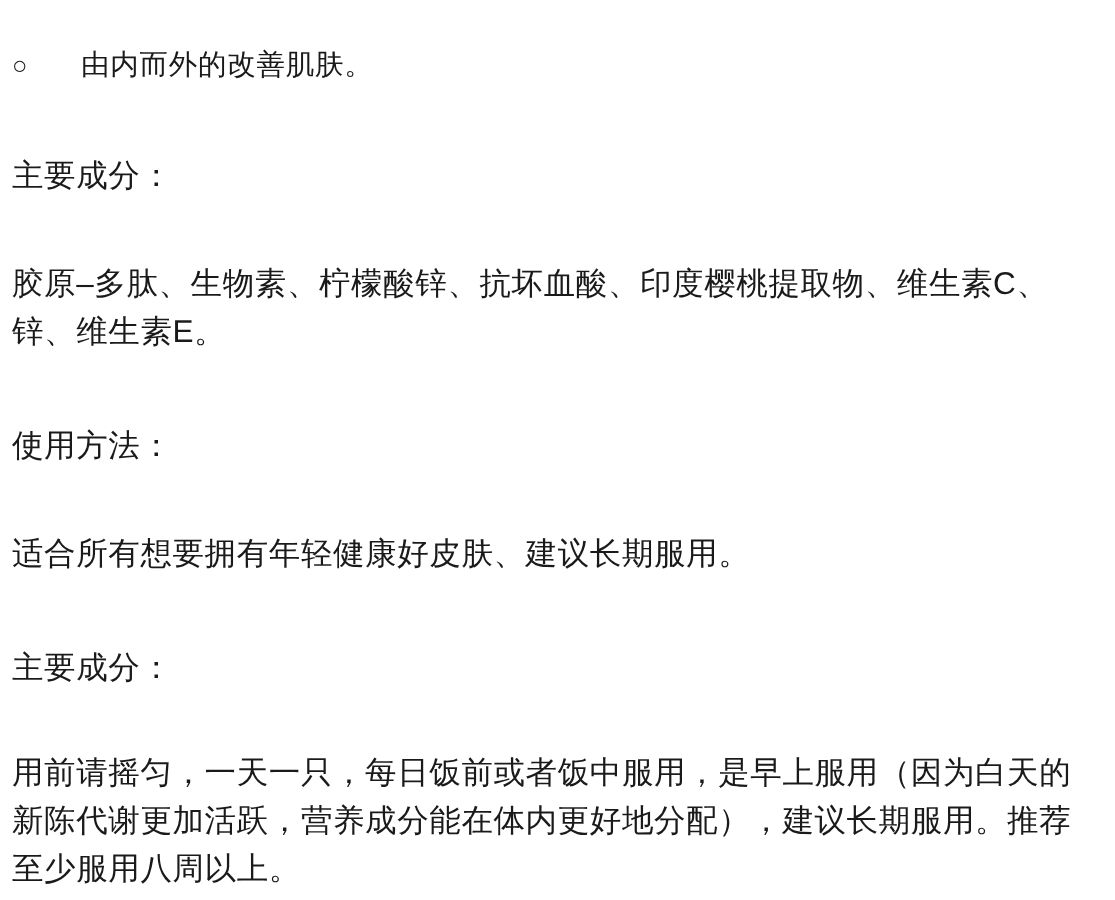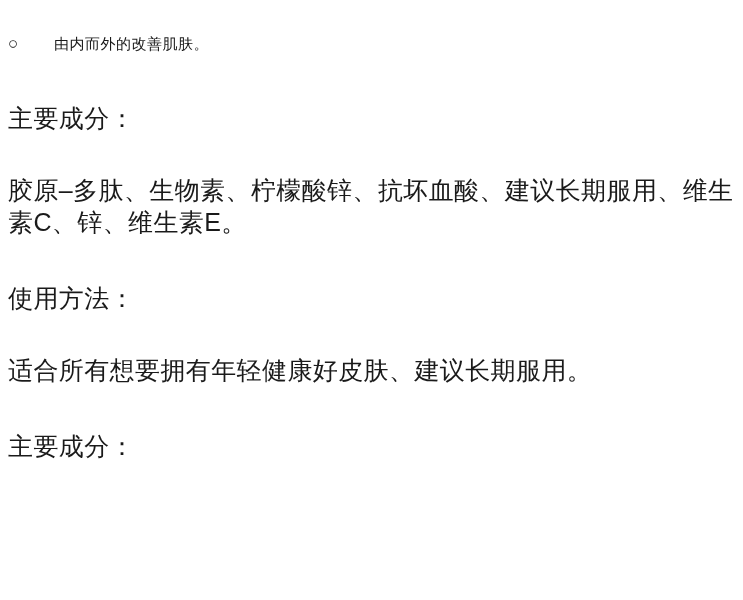--- a/index.html
+++ b/index.html
@@ -28,27 +28,27 @@
     margin-top: 30px;
   }
   .bullet-mark {
     width: 18px;
     flex: 0 0 18px;
     font-size: 17px;
     line-height: 28px;
     color: #1a1a1a;
   }
   .bullet-text {
-    font-size: 15px;
+    font-size: 19px;
     line-height: 28px;
     letter-spacing: 0.5px;
     margin-left: 28px;
   }
   .para {
-    font-size: 25px;
+    font-size: 21px;
     line-height: 32px;
     letter-spacing: 0.4px;
     margin: 0;
   }
   .heading {
     margin-top: 44px;
   }
   .body-block {
     margin-top: 40px;
   }
@@ -60,20 +60,21 @@
 <body>
 
 <div class="page">
 
   <div class="bullet-row">
     <span class="bullet-mark">○</span>
     <span class="bullet-text">由内而外的改善肌肤。</span>
   </div>
 
   <p class="para heading">主要成分：</p>
-  <p class="para body-block">胶原–多肽、生物素、柠檬酸锌、抗坏血酸、建议长期服用、维生素C、锌、维生素E。</p>
+  <p class="para body-block">胶原–多肽、生物素、柠檬酸锌、抗坏血酸、印度樱桃提取物、维生素C、锌、维生素E。</p>
 
   <p class="para heading">使用方法：</p>
   <p class="para body-block">适合所有想要拥有年轻健康好皮肤、建议长期服用。</p>
 
   <p class="para heading">主要成分：</p>
+  <p class="para body-block tight">用前请摇匀，一天一只，每日饭前或者饭中服用，是早上服用（因为白天的新陈代谢更加活跃，营养成分能在体内更好地分配），建议长期服用。推荐至少服用八周以上。</p>
 
 </div>
 
 </body></html>

